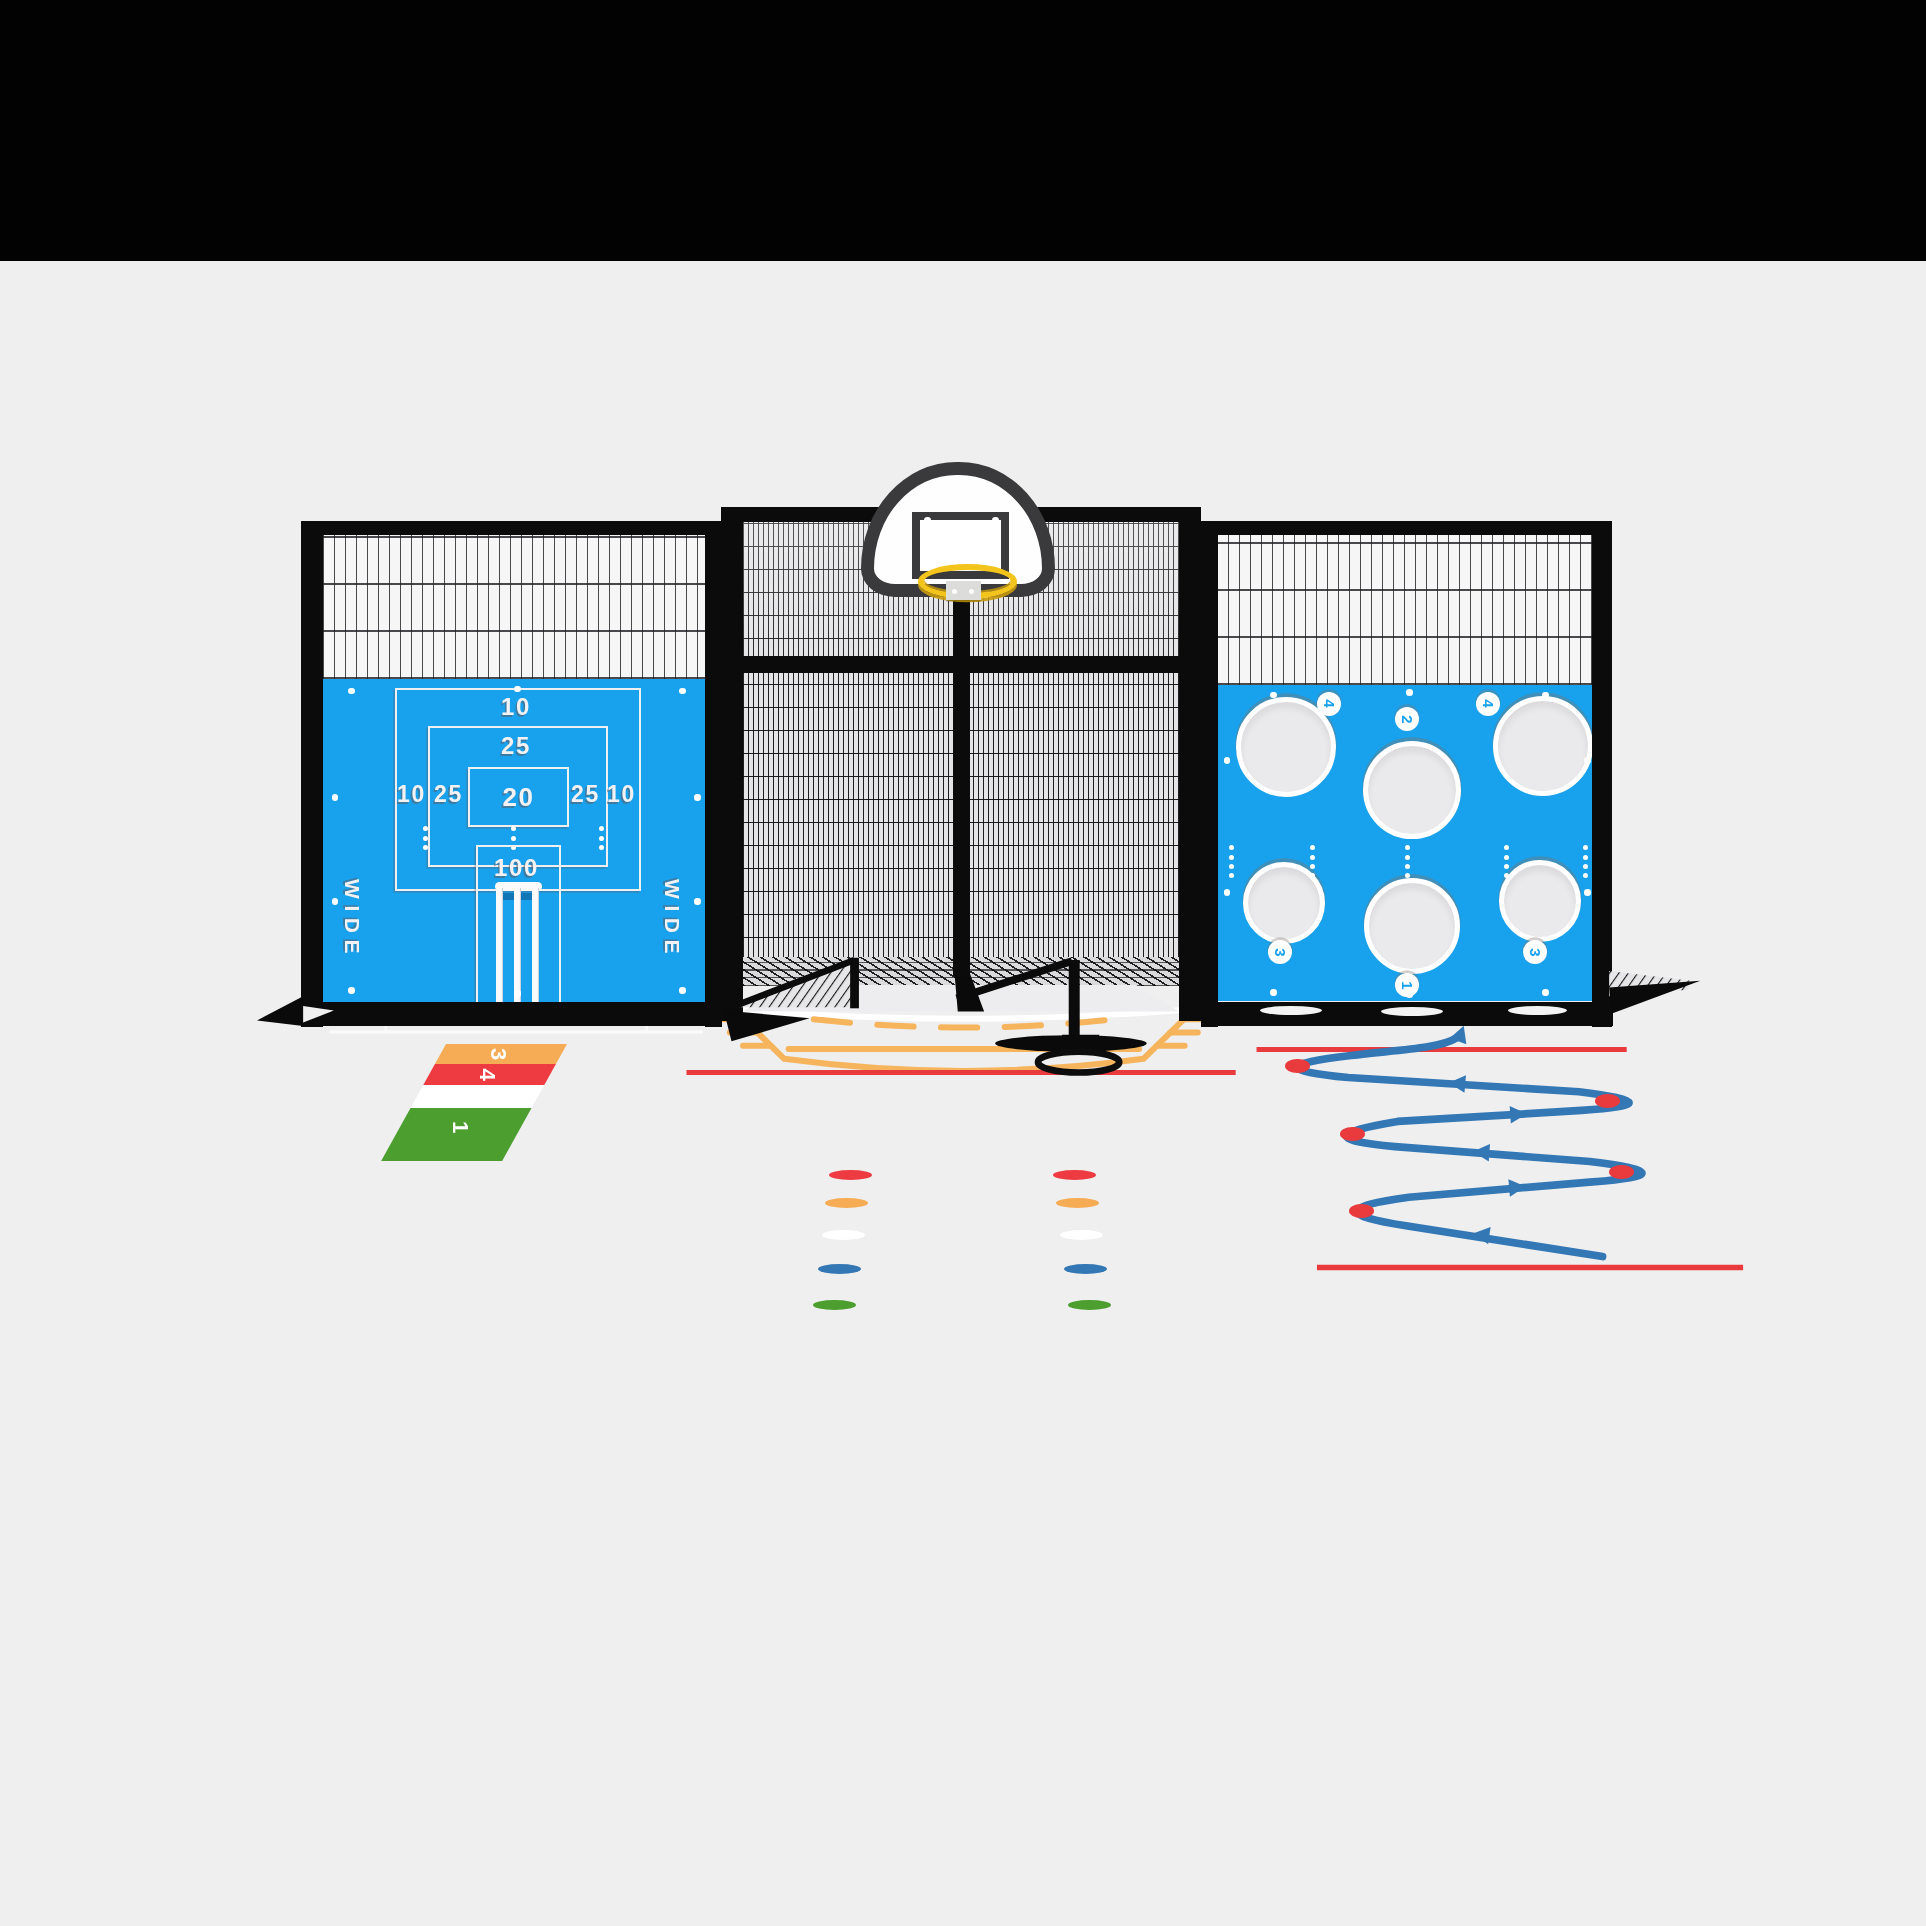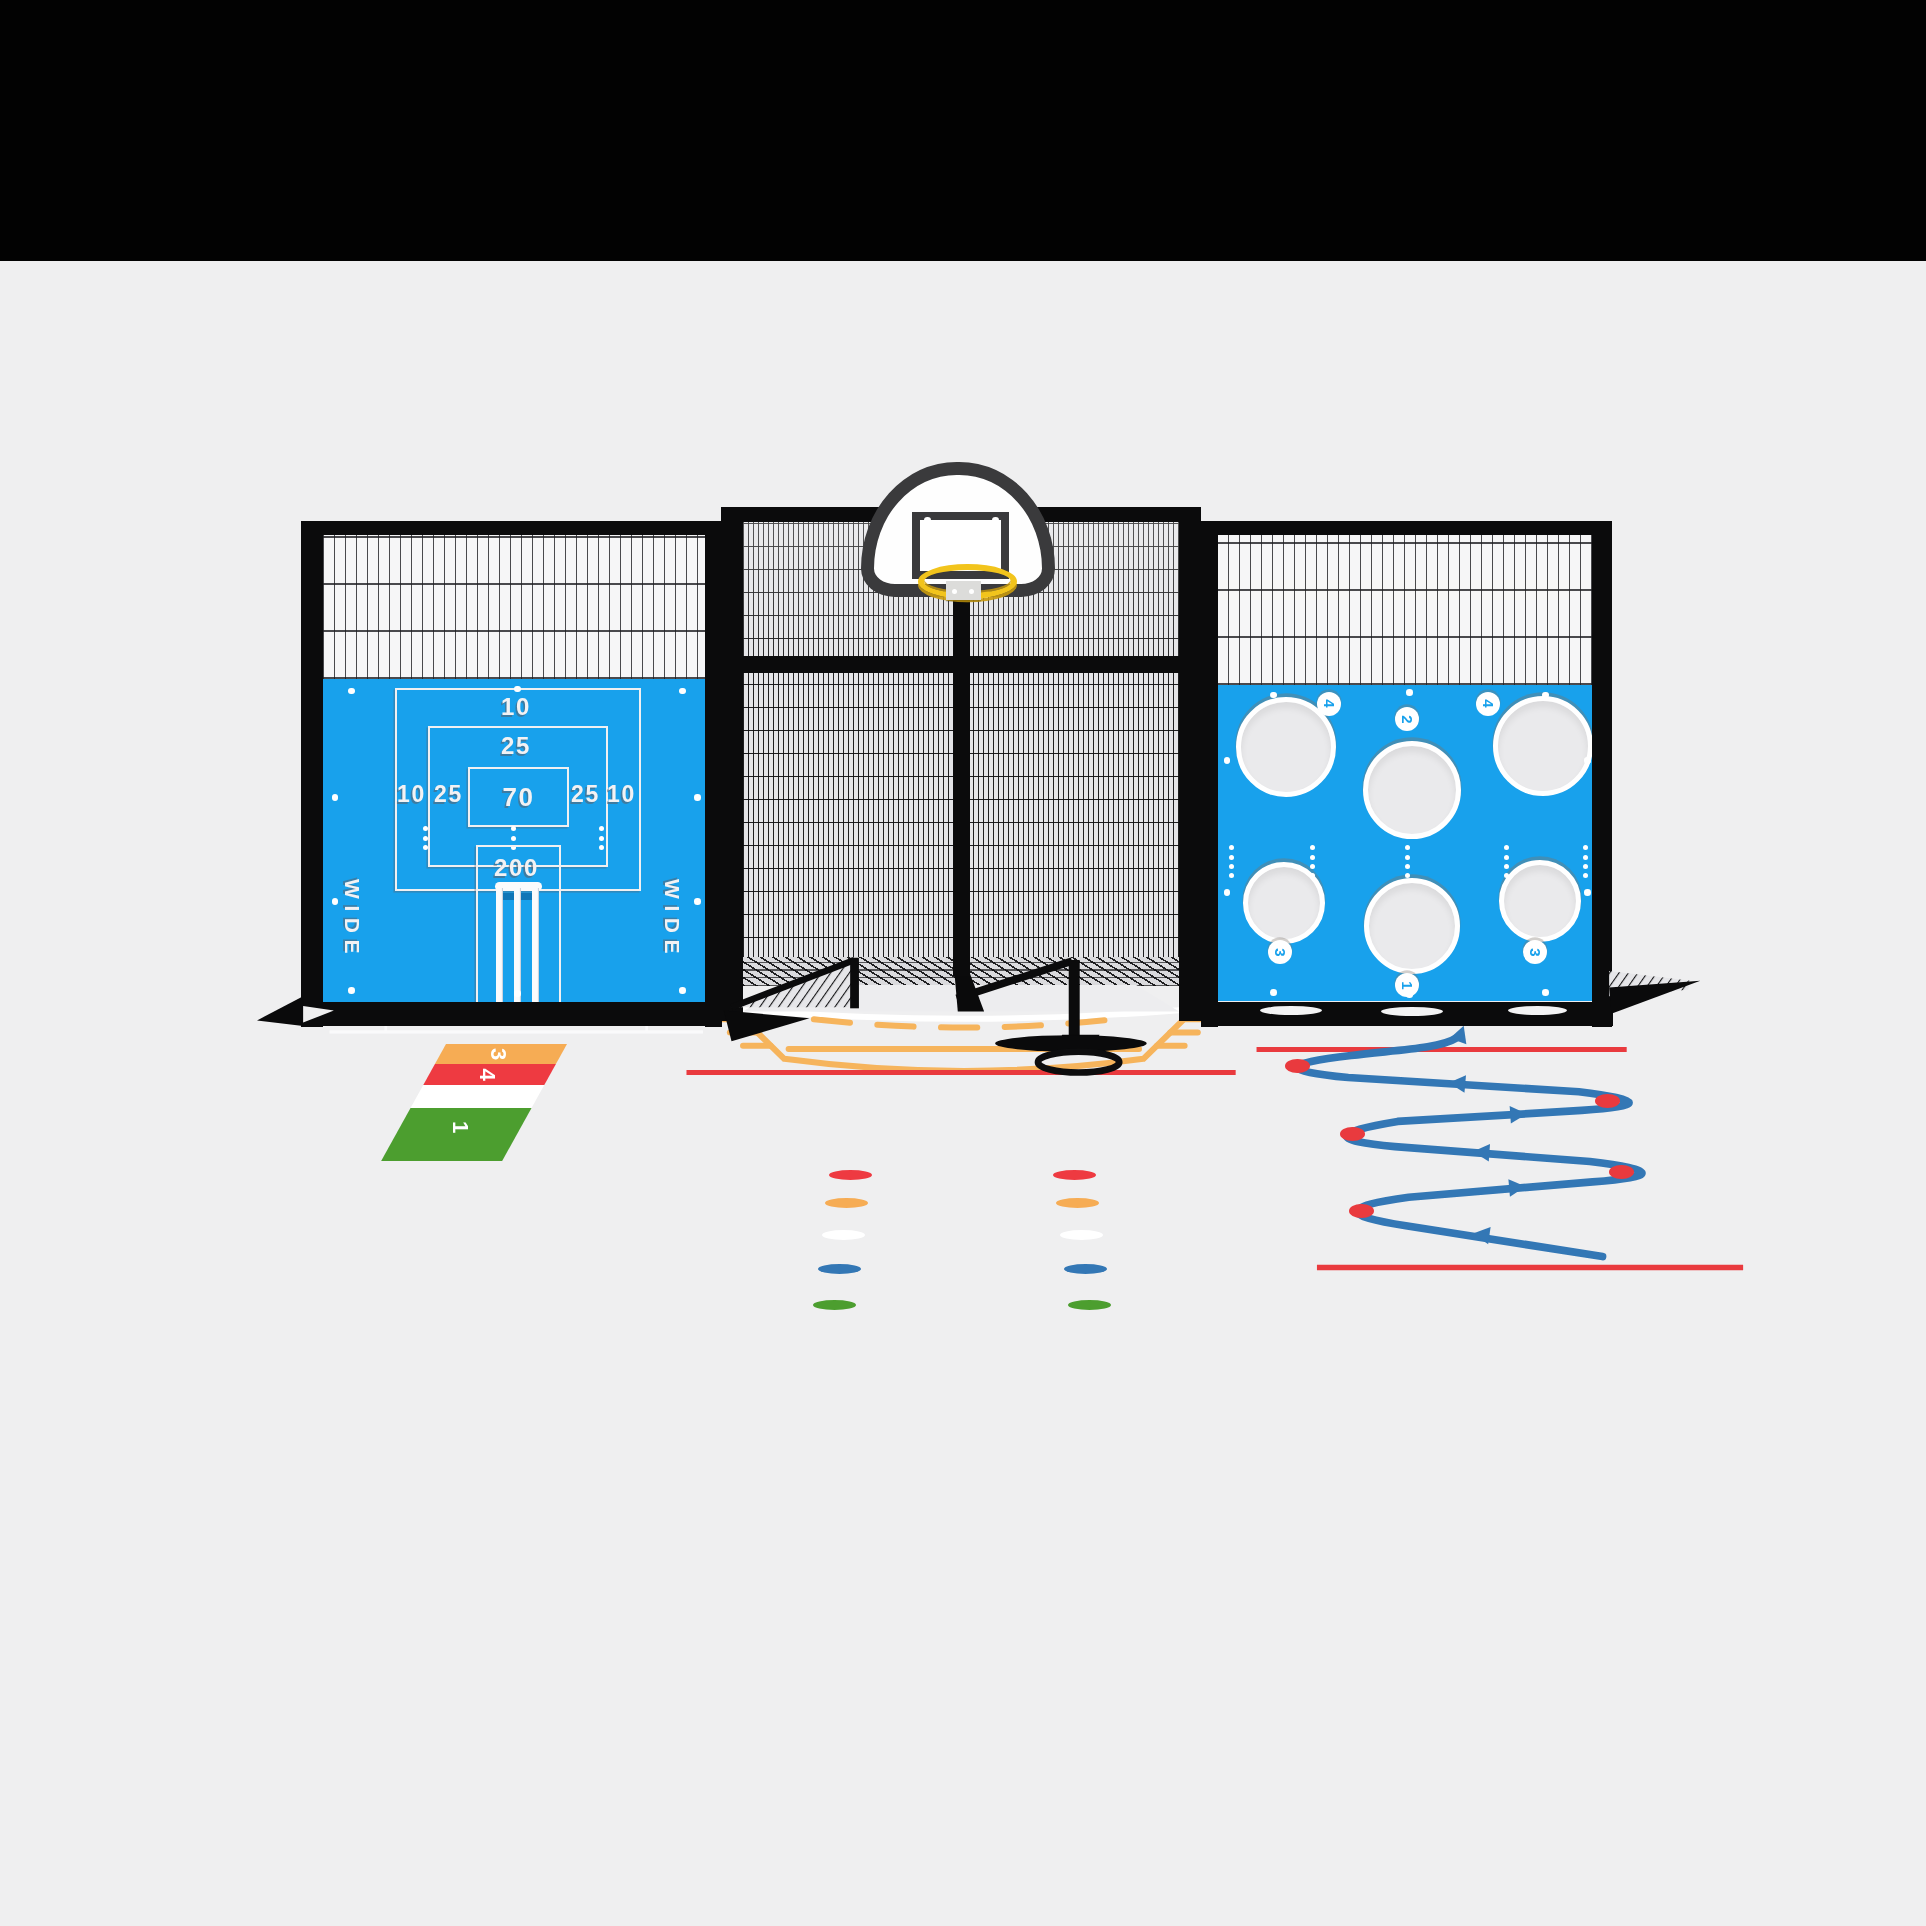--- a/index.html
+++ b/index.html
@@ -120,40 +120,40 @@
 
   <div>
     <div class="abs light-mesh" style="left:323px;top:535px;width:382px;height:144px;"></div>
     <div class="abs blue-panel" style="left:323px;top:679px;width:384px;height:344px;">
 
       <div class="abs rect-outline" style="left:72px;top:8.8px;width:242px;height:199px;"></div>
       <div class="abs wall-mark" style="left:72px;top:14.3px;width:242px;text-align:center;font-size:24px;">10</div>
       <div class="abs rect-outline" style="left:105px;top:47px;width:176px;height:137px;"></div>
       <div class="abs wall-mark" style="left:105px;top:53px;width:176px;text-align:center;font-size:24px;">25</div>
       <div class="abs rect-outline" style="left:145px;top:88px;width:97px;height:56px;display:flex;align-items:center;justify-content:center;">
-        <span class="wall-mark" style="font-size:26px;">70</span>
+        <span class="wall-mark" style="font-size:26px;">20</span>
       </div>
 
       <div class="abs wall-mark" style="left:74px;top:102px;width:28.6px;text-align:center;font-size:23px;">10</div>
       <div class="abs wall-mark" style="left:111px;top:102px;width:28.6px;text-align:center;font-size:23px;">25</div>
       <div class="abs wall-mark" style="left:248px;top:102px;width:28.6px;text-align:center;font-size:23px;">25</div>
       <div class="abs wall-mark" style="left:284px;top:102px;width:28.6px;text-align:center;font-size:23px;">10</div>
 
       <div class="abs mini-dot" style="left:100px;top:147px;"></div>
       <div class="abs mini-dot" style="left:100px;top:157px;"></div>
       <div class="abs mini-dot" style="left:100px;top:166px;"></div>
       <div class="abs mini-dot" style="left:188px;top:147px;"></div>
       <div class="abs mini-dot" style="left:188px;top:157px;"></div>
       <div class="abs mini-dot" style="left:188px;top:166px;"></div>
       <div class="abs mini-dot" style="left:276px;top:147px;"></div>
       <div class="abs mini-dot" style="left:276px;top:157px;"></div>
       <div class="abs mini-dot" style="left:276px;top:166px;"></div>
 
       <div class="abs rect-outline" style="left:153px;top:166px;width:81px;height:157px;border-bottom:none;"></div>
-      <div class="abs wall-mark" style="left:153px;top:175px;width:81px;text-align:center;font-size:24px;">200</div>
+      <div class="abs wall-mark" style="left:153px;top:175px;width:81px;text-align:center;font-size:24px;">100</div>
       <div class="abs" style="left:172px;top:203px;width:47px;height:9.3px;background:#FBFBFC;border-radius:4.4px;"></div>
       <div class="abs" style="left:178px;top:214px;width:35px;height:7.1px;background:rgba(8,60,110,.42);"></div>
       <div class="abs stump" style="left:173px;top:209px;height:114px;"></div>
       <div class="abs stump" style="left:191px;top:209px;height:114px;"></div>
       <div class="abs stump" style="left:209px;top:209px;height:114px;"></div>
 
       <div class="abs wide" style="left:16.5px;top:200px;height:110px;">WIDE</div>
       <div class="abs wide" style="left:337px;top:200px;height:110px;">WIDE</div>
 
       <div class="abs bolt" style="left:25px;top:8.8px;"></div>

